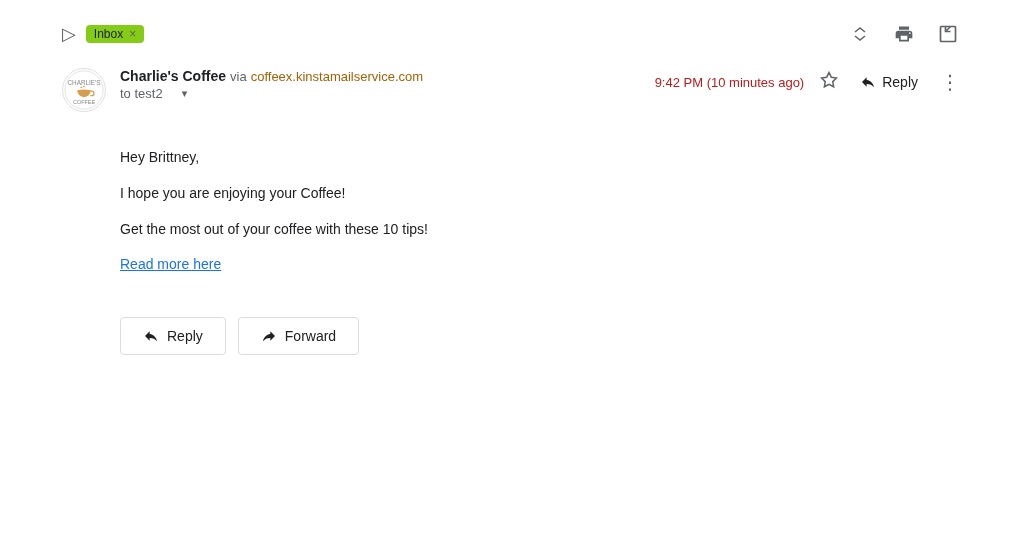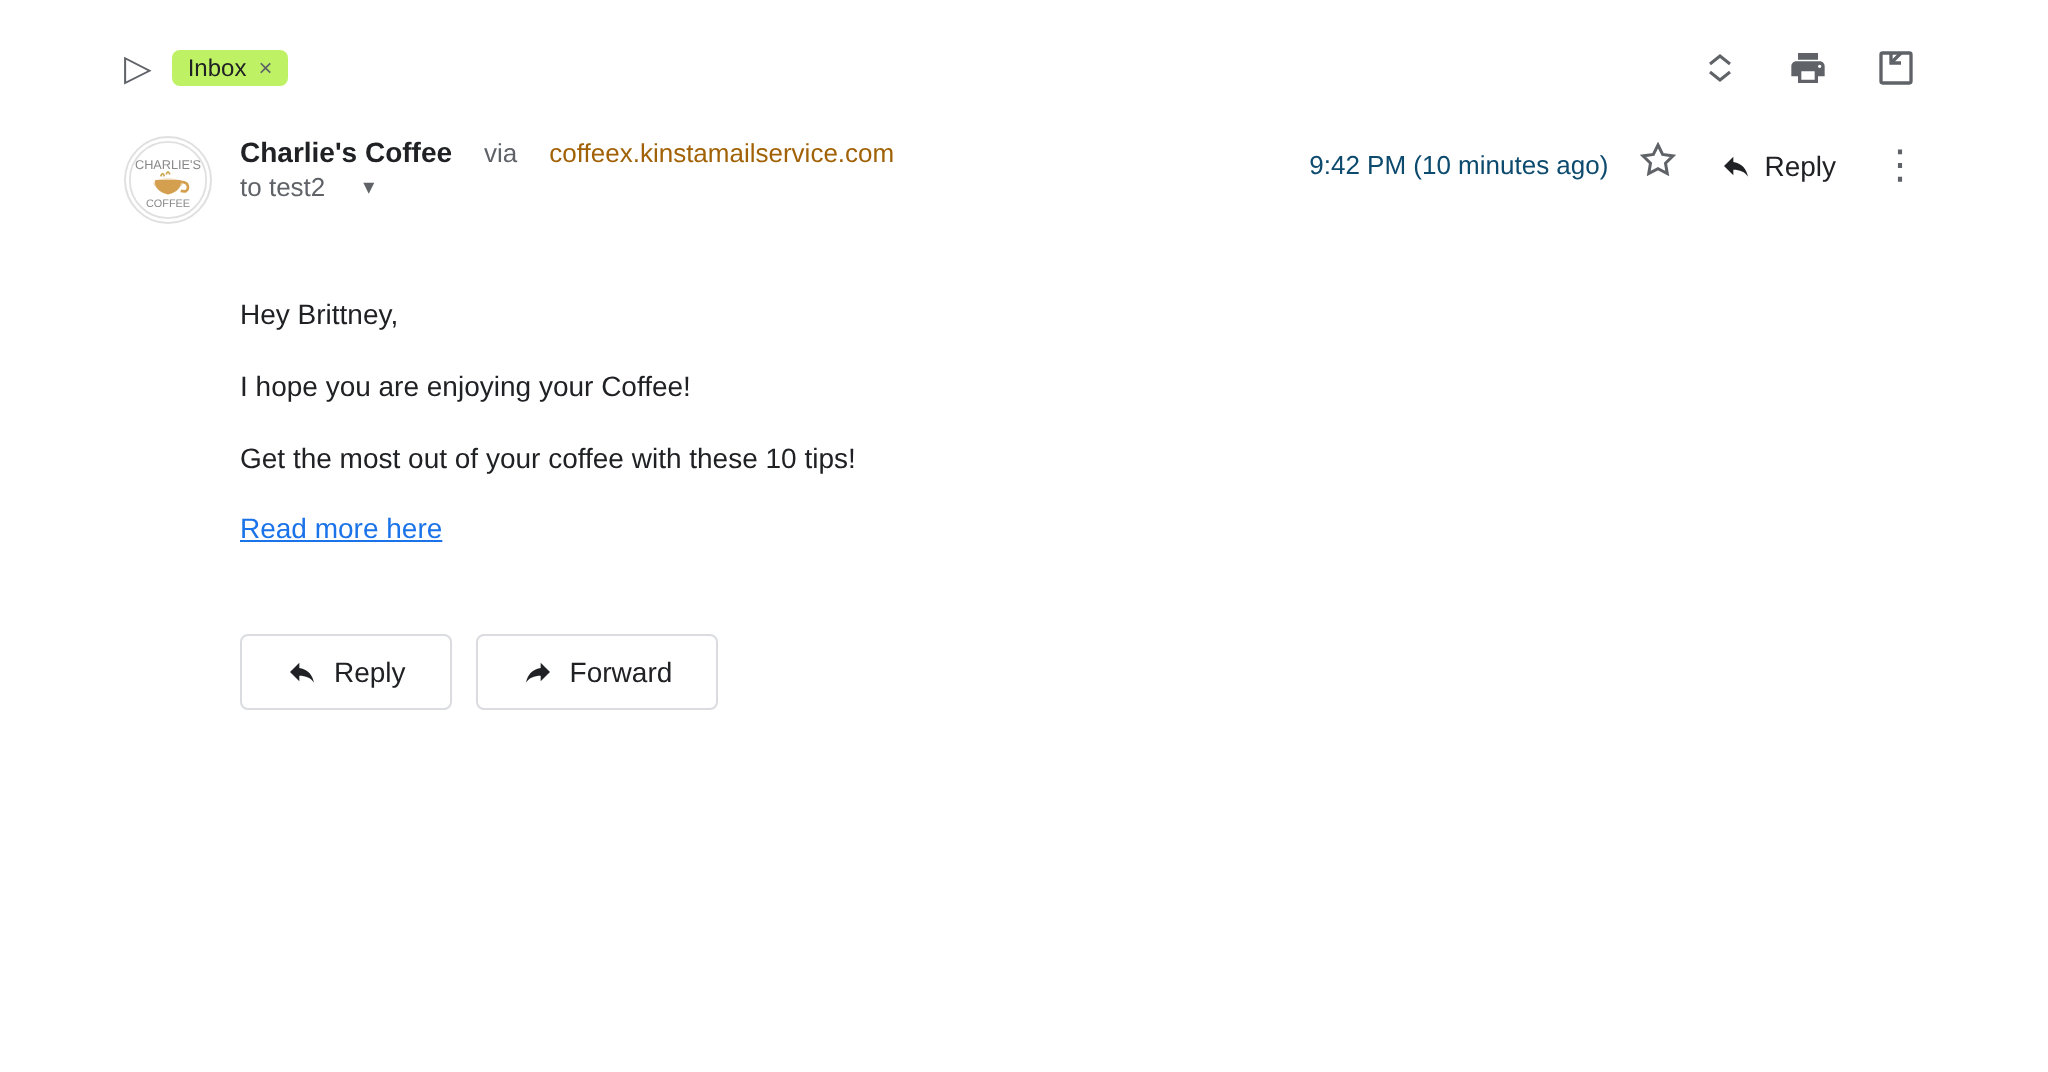--- a/index.html
+++ b/index.html
@@ -32,21 +32,21 @@
       color: #202124;
     }
     .subject-icon {
       color: #5f6368;
       font-size: 18px;
     }
     .inbox-badge {
       display: inline-flex;
       align-items: center;
       gap: 4px;
-      background: #bef264;
+      background: #84cc16;
       border-radius: 4px;
       padding: 2px 8px;
       font-size: 12px;
       color: #202124;
       font-weight: 500;
     }
     .inbox-badge-close {
       cursor: pointer;
       color: #5f6368;
       font-size: 12px;
@@ -99,21 +99,21 @@
       height: 40px;
     }
     .sender-info {
       display: flex;
       flex-direction: column;
       gap: 2px;
     }
     .sender-name-line {
       display: flex;
       align-items: center;
-      gap: 16px;
+      gap: 4px;
       flex-wrap: wrap;
     }
     .sender-name {
       font-weight: 600;
       font-size: 14px;
     }
     .via-text {
       color: #5f6368;
       font-size: 13px;
     }
@@ -132,21 +132,21 @@
       cursor: pointer;
       font-size: 11px;
     }
     .sender-right {
       display: flex;
       align-items: center;
       gap: 14px;
       flex-shrink: 0;
     }
     .timestamp {
-      color: #0c4a6e;
+      color: #b91c1c;
       font-size: 13px;
     }
     .star-btn {
       background: none;
       border: none;
       cursor: pointer;
       color: #5f6368;
       font-size: 18px;
       padding: 2px;
     }

